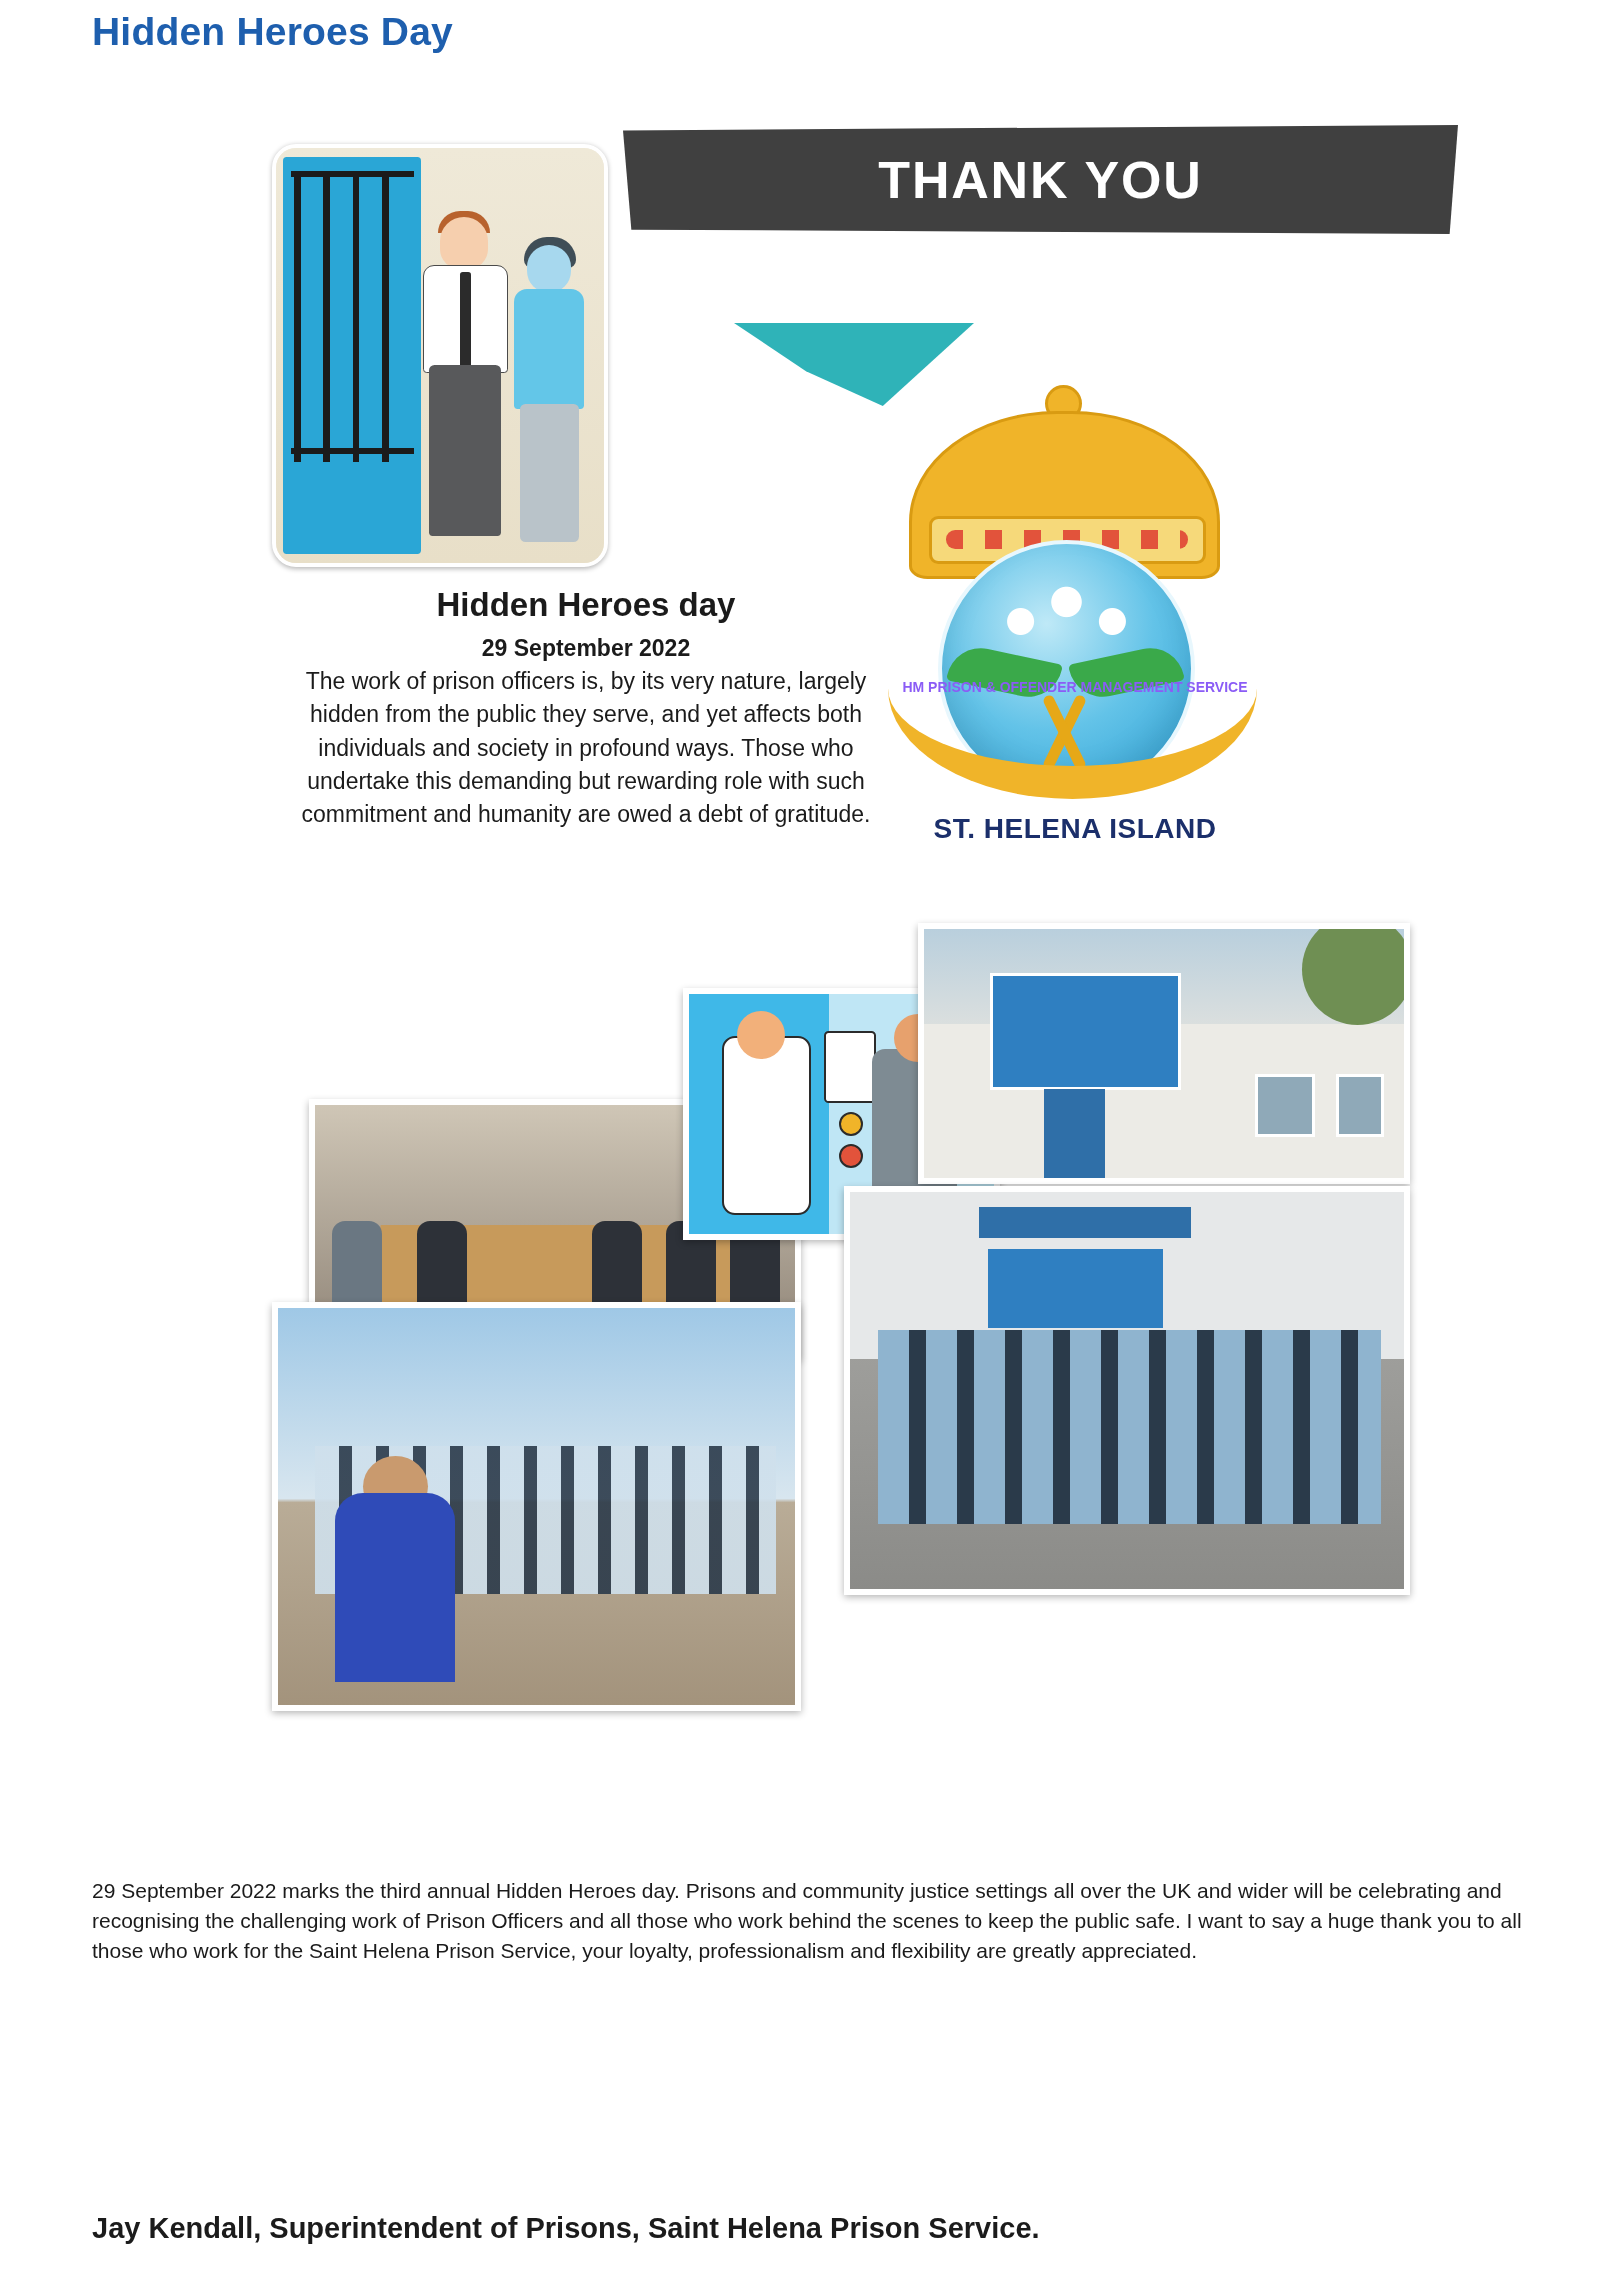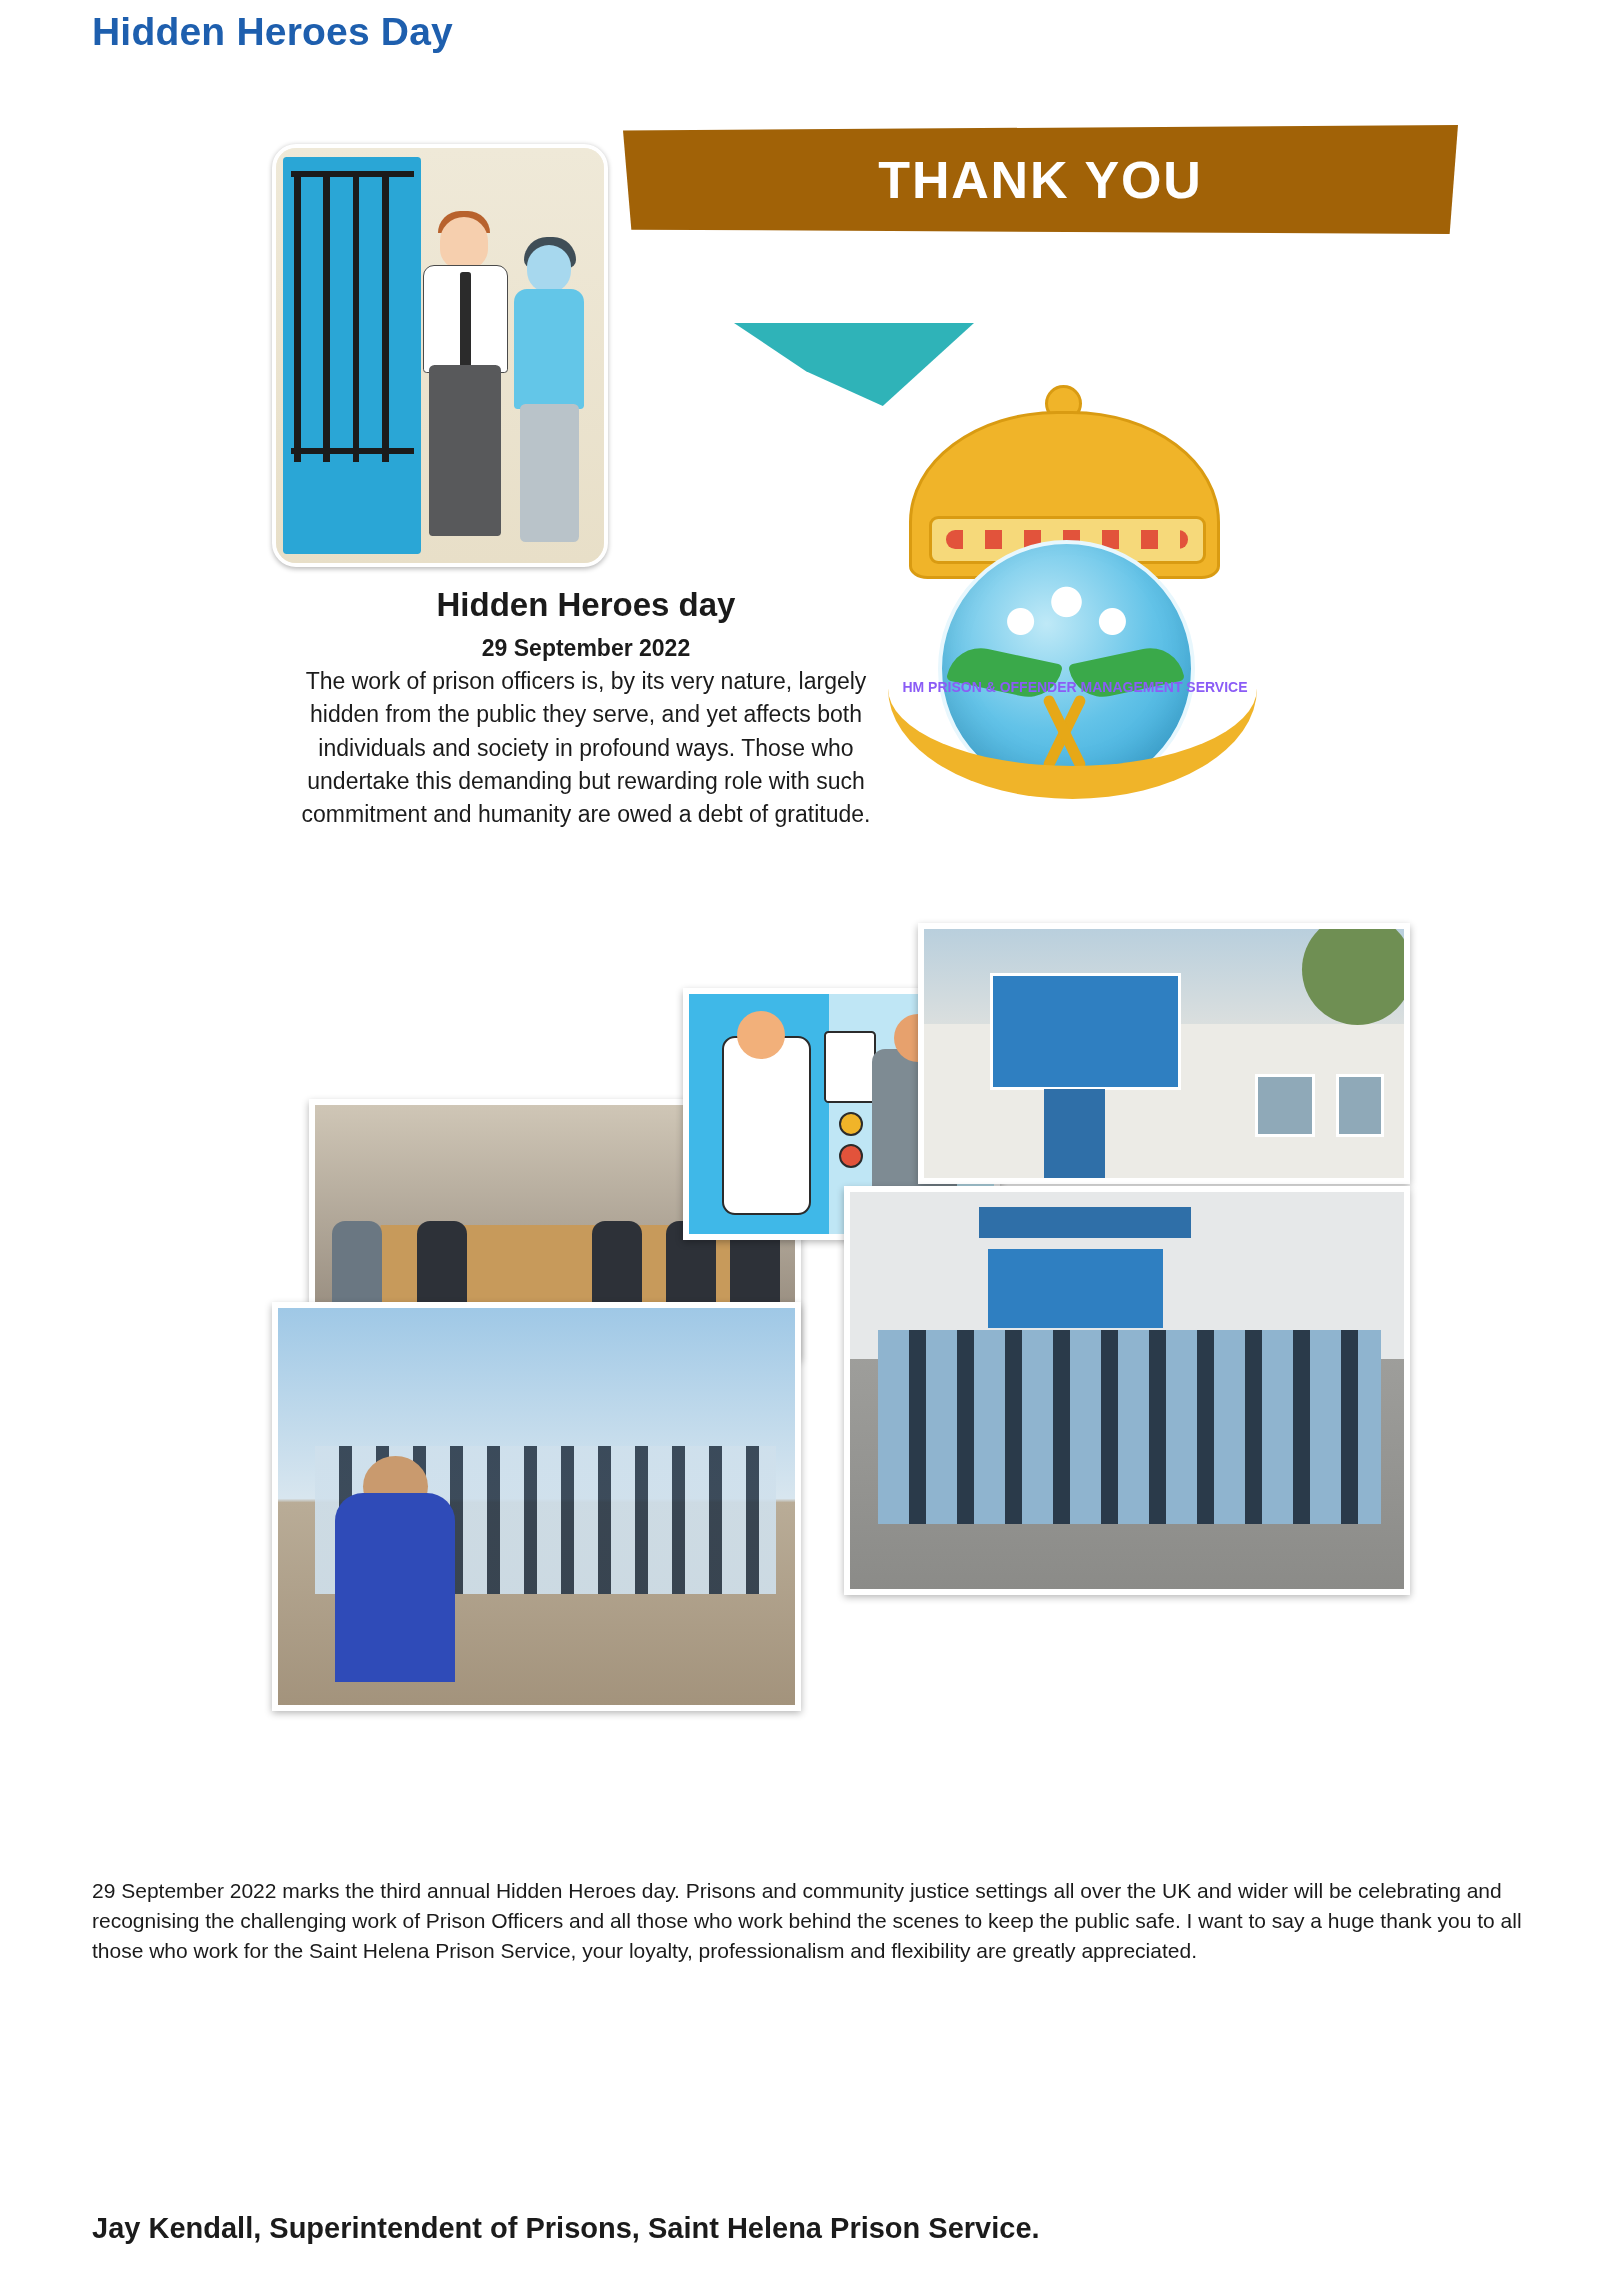--- a/index.html
+++ b/index.html
@@ -130,21 +130,21 @@
     position: absolute;
     left: 351px;
     top: 0px;
     width: 835px;
     height: 268px;
   }
   .band-blue {
     position: absolute;
     left: 0; top: 0;
     width: 835px; height: 109px;
-    background: #a16207;
+    background: #404040;
     clip-path: polygon(0 5%, 100% 0, 99% 100%, 1% 96%);
     display:flex; align-items:center; justify-content:center;
   }
   .band-blue span {
     color:#fff; font-weight:bold; font-size:52px; letter-spacing:1.8px;
     font-family:"Liberation Sans", sans-serif;
   }
   .band-purple {
     position: absolute;
     left: 28px; top: 100px;
@@ -385,20 +385,21 @@
       </div>
       <div class="crest-globe">
         <div class="crest-flax"></div>
         <div class="crest-leaf-l"></div>
         <div class="crest-leaf-r"></div>
         <div class="crest-keys"></div>
       </div>
       <div class="crest-ribbon"></div>
     </div>
     <div class="crest-ribbon-text" style="position:absolute;left:609px;top:554px;width:388px;text-align:center;font-size:14px;font-weight:bold;color:#8b5cf6;">HM PRISON &amp; OFFENDER MANAGEMENT SERVICE</div>
+    <div class="crest-caption">ST. HELENA ISLAND</div>
 
     <div class="photo ph-meeting">
       <div class="sky"></div>
       <div class="table"></div>
       <div class="p a"></div>
       <div class="p b"></div>
       <div class="p c"></div>
       <div class="p d"></div>
       <div class="p e"></div>
     </div>

